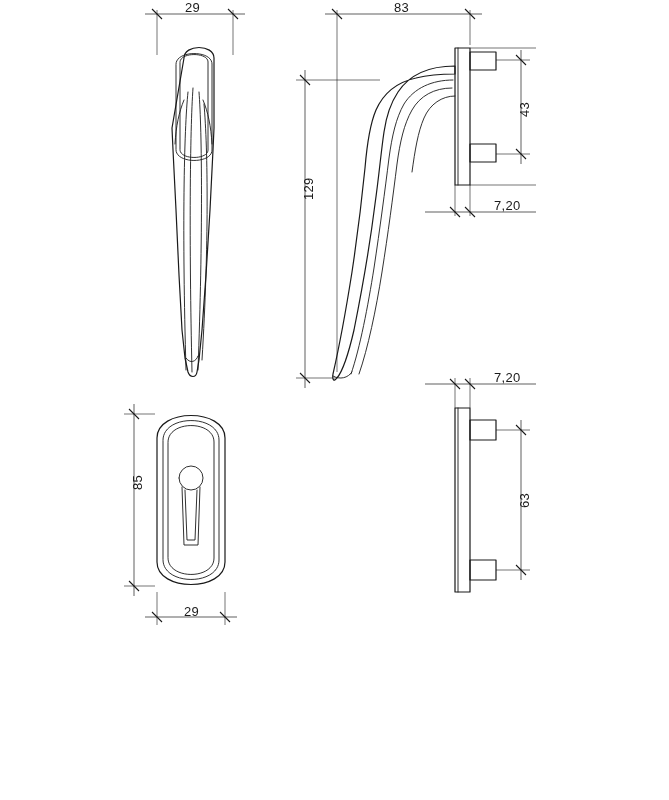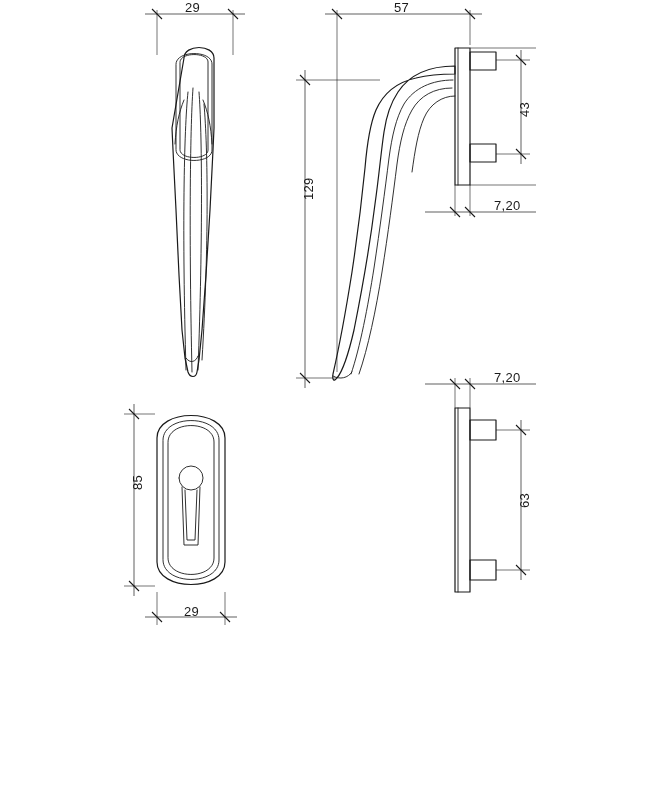--- a/index.html
+++ b/index.html
@@ -297,21 +297,21 @@
       <path class="extline" d="M 496 570 L 530 570"></path>
       <path class="dimline" d="M 521 420 L 521 580"></path>
       <path class="tick" d="M 516 425 L 526 435"></path>
       <path class="tick" d="M 516 565 L 526 575"></path>
     </g>
 
   </svg>
 
   <div class="label-layer">
     <div class="dim-label" style="left:185px; top:0px;">29</div>
-    <div class="dim-label" style="left:394px; top:0px;">57</div>
+    <div class="dim-label" style="left:394px; top:0px;">83</div>
     <div class="dim-label rot" style="left:301px; top:200px;">129</div>
     <div class="dim-label rot" style="left:517px; top:117px;">43</div>
     <div class="dim-label rot" style="left:553px; top:140px;">65,75</div>
     <div class="dim-label" style="left:494px; top:198px;">7,20</div>
     <div class="dim-label rot" style="left:130px; top:490px;">85</div>
     <div class="dim-label" style="left:184px; top:604px;">29</div>
     <div class="dim-label" style="left:494px; top:370px;">7,20</div>
     <div class="dim-label rot" style="left:517px; top:508px;">63</div>
   </div>
 

